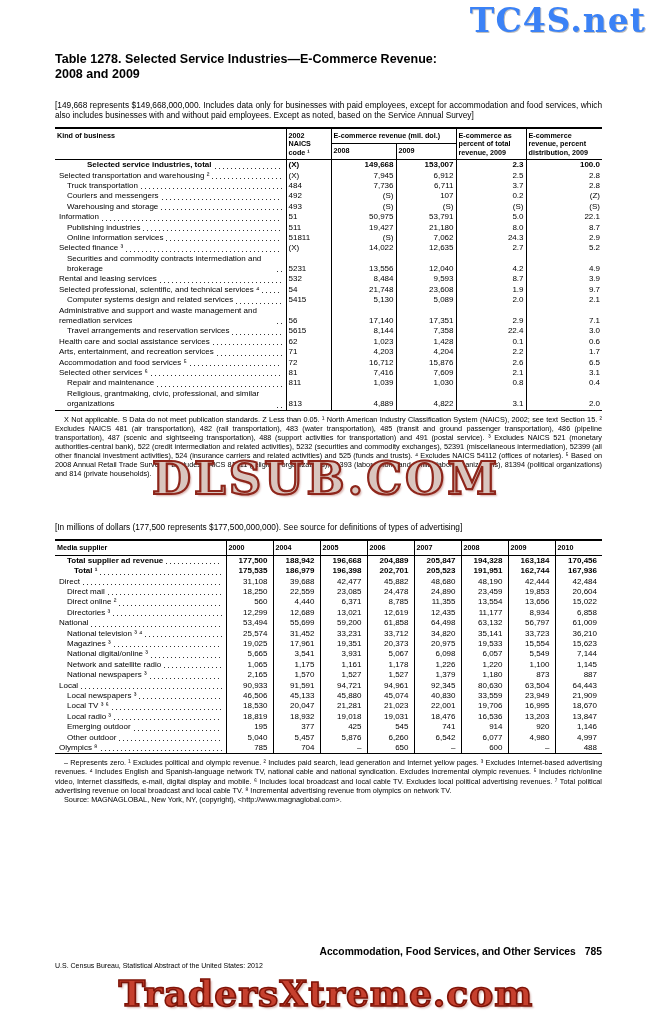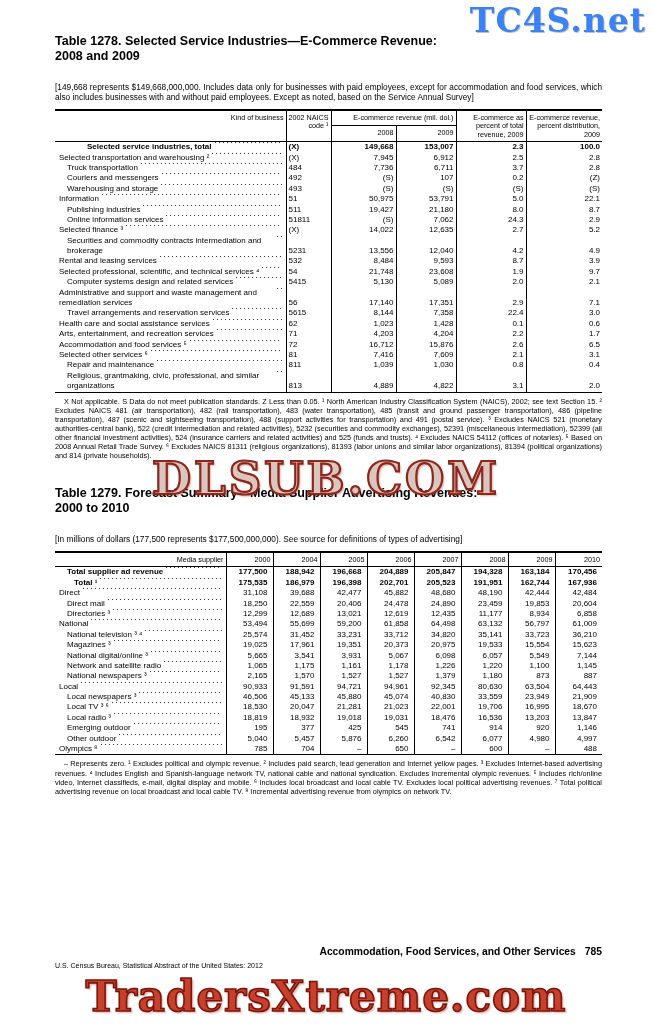--- a/index.html
+++ b/index.html
@@ -1,60 +1,60 @@
 <!DOCTYPE html>
 <html><head>
 <meta charset="utf-8">
 <style>
   *{margin:0;padding:0;box-sizing:border-box}
   html,body{background:#fff}
   body{width:652px;height:1024px;position:relative;overflow:hidden;
        font-family:"Liberation Sans",sans-serif;color:#000;-webkit-font-smoothing:antialiased}
-  .page{position:absolute;left:55px;top:34px;width:547px}
+  .page{position:absolute;left:55px;top:52px;width:547px}
 
   .tbl-title{font-weight:bold;font-size:12.5px;line-height:1.18}
   .tbl-note{margin-top:18px;font-size:8.3px;line-height:1.22;text-align:justify}
 
   .dtable{border-collapse:collapse;table-layout:fixed;width:100%;margin-top:7px;
           border-top:2px solid #000;border-bottom:1px solid #000}
   .dtable thead{border-bottom:1px solid #000}
-  .dtable th{font-weight:normal;font-size:7.2px;line-height:1.18;text-align:right;
+  .dtable th{font-weight:bold;font-size:7.2px;line-height:1.18;text-align:left;
              vertical-align:top;padding:3px 2px 2px}
   .dtable td{font-size:8px;line-height:1.3;vertical-align:bottom;padding:0 2px}
   .dtable tr > *:not(:first-child){border-left:1px solid #000}
   .h-kind,.h-naics{vertical-align:middle}
   .h-revgroup{border-bottom:1px solid #000;vertical-align:middle}
   .h-year{text-align:right;padding-right:8px;vertical-align:bottom;padding-bottom:2px}
   .h-year.first{border-left:1px solid #000}
   .yr1279{text-align:right;padding-right:6px}
   .num{text-align:right;padding-right:7px;white-space:nowrap}
   .t1279 .num{padding-right:5px}
   .code{text-align:left;padding-left:4px;white-space:nowrap}
   tr.bold td{font-weight:bold}
-  .label-flex{display:flex;}
+  .label-flex{display:flex;align-items:flex-end}
   .lbl{flex:0 1 auto}
   .leader{flex:1 1 auto;min-width:5px;height:1px;margin:0 2px 2px 3px;
           background-image:repeating-linear-gradient(to right,#333 0,#333 1px,transparent 1px,transparent 4px)}
   .ind0{padding-left:2px}.ind1{padding-left:10px}.ind2{padding-left:17px}.ind3{padding-left:30px}
 
   .footnotes{margin-top:4px;font-size:7.3px;line-height:1.25;text-align:justify;text-indent:9px}
   .srcline{font-size:7.3px;line-height:1.25;text-indent:9px}
   .gap1{height:26px}
 
   .footer-line1{position:absolute;top:946px;right:50px;font-size:10.3px;font-weight:bold;white-space:nowrap}
   .footer-line1 .pg{margin-left:9px}
   .footer-line2{position:absolute;top:962px;left:55px;font-size:7px}
 
   .wm{position:absolute;font-family:"DejaVu Serif",serif;font-weight:bold;white-space:nowrap;z-index:5}
   .wm-top{top:1px;right:6px;font-size:33px;color:#3b82f6;letter-spacing:1px;
           text-shadow:1px 1px 0 rgba(0,0,0,.25)}
   .wm-mid{top:452px;left:50%;transform:translateX(-50%);font-size:45px;letter-spacing:3px;
           color:#d9c6bf;-webkit-text-stroke:2.2px #8e261b;
           text-shadow:0 0 1px #8e261b,2px 2px 2px rgba(139,38,27,.35)}
-  .wm-bottom{top:972px;left:50%;transform:translateX(-50%);font-size:42px;letter-spacing:1px;
+  .wm-bottom{top:972px;left:50%;transform:translateX(-50%);font-size:36px;letter-spacing:1px;
           color:#c6402e;-webkit-text-stroke:1.6px #7e1408;
           text-shadow:0 0 1px #7e1408,2px 2px 2px rgba(126,20,8,.3)}
 </style>
 </head>
 <body>
 
 <div class="wm wm-top">TC4S.net</div>
 <div class="wm wm-mid">DLSUB.COM</div>
 <div class="wm wm-bottom">TradersXtreme.com</div>
 
@@ -362,24 +362,20 @@
           <td class="num">3.1</td>
           <td class="num">2.0</td>
         </tr>
       </tbody>
   </table>
 
   <div class="footnotes">X Not applicable. S Data do not meet publication standards. Z Less than 0.05. ¹ North American Industry Classification System (NAICS), 2002; see text Section 15. ² Excludes NAICS 481 (air transportation), 482 (rail transportation), 483 (water transportation), 485 (transit and ground passenger transportation), 486 (pipeline transportation), 487 (scenic and sightseeing transportation), 488 (support activities for transportation) and 491 (postal service). ³ Excludes NAICS 521 (monetary authorities-central bank), 522 (credit intermediation and related activities), 5232 (securities and commodity exchanges), 52391 (miscellaneous intermediation), 52399 (all other financial investment activities), 524 (insurance carriers and related activities) and 525 (funds and trusts). ⁴ Excludes NAICS 54112 (offices of notaries). ⁵ Based on 2008 Annual Retail Trade Survey. ⁶ Excludes NAICS 81311 (religious organizations), 81393 (labor unions and similar labor organizations), 81394 (political organizations) and 814 (private households).</div>
 
   <div class="gap1"></div>
 
-  <div class="tbl-title">
-    <div>Table 1279. Forecast Summary—Media Supplier Advertising Revenues:</div>
-    <div>2000 to 2010</div>
-  </div>
   <div class="tbl-note">[In millions of dollars (177,500 represents $177,500,000,000). See source for definitions of types of advertising]</div>
 
   <table class="dtable t1279">
     <colgroup>
       <col style="width:171px">
         <col style="width:47px">
         <col style="width:47px">
         <col style="width:47px">
       <col style="width:47px">
         <col style="width:47px">
@@ -451,26 +447,42 @@
         </tr>
         <tr>
           <td>
             <div class="label-flex ind1">
               <span class="lbl">Direct mail</span>
               <span class="leader"></span>
             </div>
           </td>
           <td class="num">18,250</td>
           <td class="num">22,559</td>
-          <td class="num">20,406</td>
+          <td class="num">23,085</td>
           <td class="num">24,478</td>
           <td class="num">24,890</td>
           <td class="num">23,459</td>
           <td class="num">19,853</td>
           <td class="num">20,604</td>
+        </tr>
+        <tr>
+          <td>
+            <div class="label-flex ind1">
+              <span class="lbl">Direct online ²</span>
+              <span class="leader"></span>
+            </div>
+          </td>
+          <td class="num">560</td>
+          <td class="num">4,440</td>
+          <td class="num">6,371</td>
+          <td class="num">8,785</td>
+          <td class="num">11,355</td>
+          <td class="num">13,554</td>
+          <td class="num">13,656</td>
+          <td class="num">15,022</td>
         </tr>
         <tr>
           <td>
             <div class="label-flex ind1">
               <span class="lbl">Directories ³</span>
               <span class="leader"></span>
             </div>
           </td>
           <td class="num">12,299</td>
           <td class="num">12,689</td>
@@ -686,19 +698,20 @@
           <td class="num">650</td>
           <td class="num">–</td>
           <td class="num">600</td>
           <td class="num">–</td>
           <td class="num">488</td>
         </tr>
       </tbody>
   </table>
 
   <div class="footnotes">– Represents zero. ¹ Excludes political and olympic revenue. ² Includes paid search, lead generation and Internet yellow pages. ³ Excludes Internet-based advertising revenues. ⁴ Includes English and Spanish-language network TV, national cable and national syndication. Excludes incremental olympic revenues. ⁵ Includes rich/online video, Internet classifieds, e-mail, digital display and mobile. ⁶ Includes local broadcast and local cable TV. Excludes local political advertising revenues. ⁷ Total political advertising revenue on local broadcast and local cable TV. ⁸ Incremental advertising revenue from olympics on network TV.</div>
+  <div class="srcline">Source: MAGNAGLOBAL, New York, NY, (copyright), &lt;http://www.magnaglobal.com&gt;.</div>
 
 </div>
 
 <div class="footer-line1">
   <span>Accommodation, Food Services, and Other Services</span><span class="pg">785</span>
 </div>
 <div class="footer-line2">U.S. Census Bureau, Statistical Abstract of the United States: 2012</div>
 
 </body></html>

